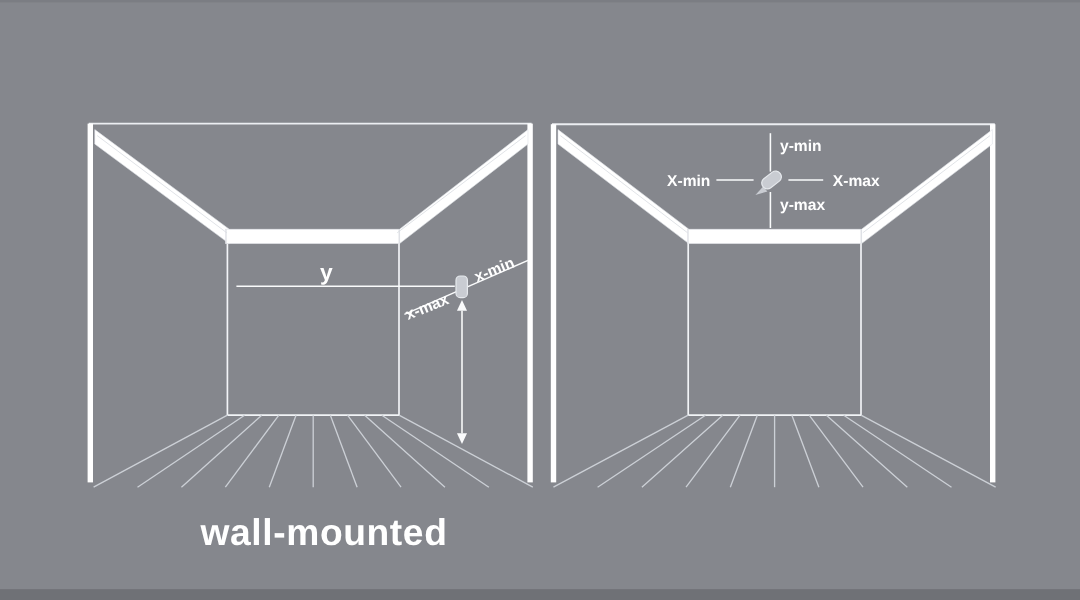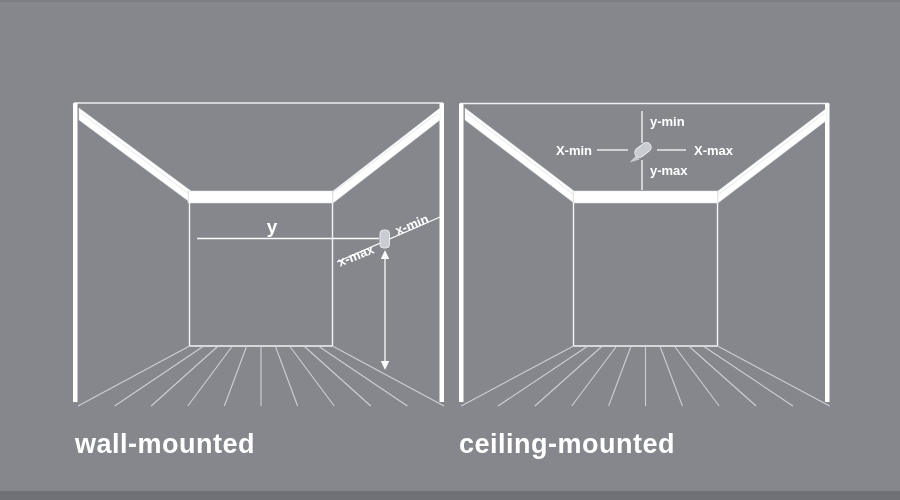--- a/index.html
+++ b/index.html
@@ -28,21 +28,21 @@
   .anno-line{stroke:#FAFBFC;stroke-width:1.3;fill:none;}
   .arrow-head{fill:#FAFBFC;}
   .device{fill:var(--device-fill);stroke:var(--device-edge);stroke-width:1;}
   .device-tip{fill:var(--device-fill);}
   .svg-label{fill:var(--text);font-family:"Liberation Sans", sans-serif;
     font-size:13px;font-weight:bold;}
   .svg-label-y{fill:var(--text);font-family:"Liberation Sans", sans-serif;
     font-size:19px;font-weight:600;}
   .caption{
     position:absolute;top:429px;width:390px;height:30px;line-height:30px;
-    text-align:left;color:var(--text);font-size:27px;font-weight:bold;
+    text-align:center;color:var(--text);font-size:31px;font-weight:bold;
     letter-spacing:0.5px;
   }
   #caption-left{left:75px;}
   #caption-right{left:459px;}
 </style>
 </head>
 <body>
 
 <div class="stage">
   <div class="top-edge"></div>
@@ -134,16 +134,15 @@
       <polygon class="device-tip" points="186,60.5 179.5,67.5 189.5,64.5"></polygon>
       <rect class="device" x="184" y="50.2" width="18" height="9.5" rx="4.5" transform="rotate(-38 193 55)"></rect>
       <text class="svg-label" x="200" y="31" text-anchor="start">y-min</text>
       <text class="svg-label" x="200" y="80" text-anchor="start">y-max</text>
       <text class="svg-label" x="142" y="60" text-anchor="end">X-min</text>
       <text class="svg-label" x="244" y="60" text-anchor="start">X-max</text>
     </g>
   </svg>
 
   <div id="caption-left" class="caption">wall-mounted</div>
-  <div id="caption-right" class="caption">ceiling-mounted</div>
 
   <div class="bottom-strip"></div>
 </div>
 
 </body></html>

